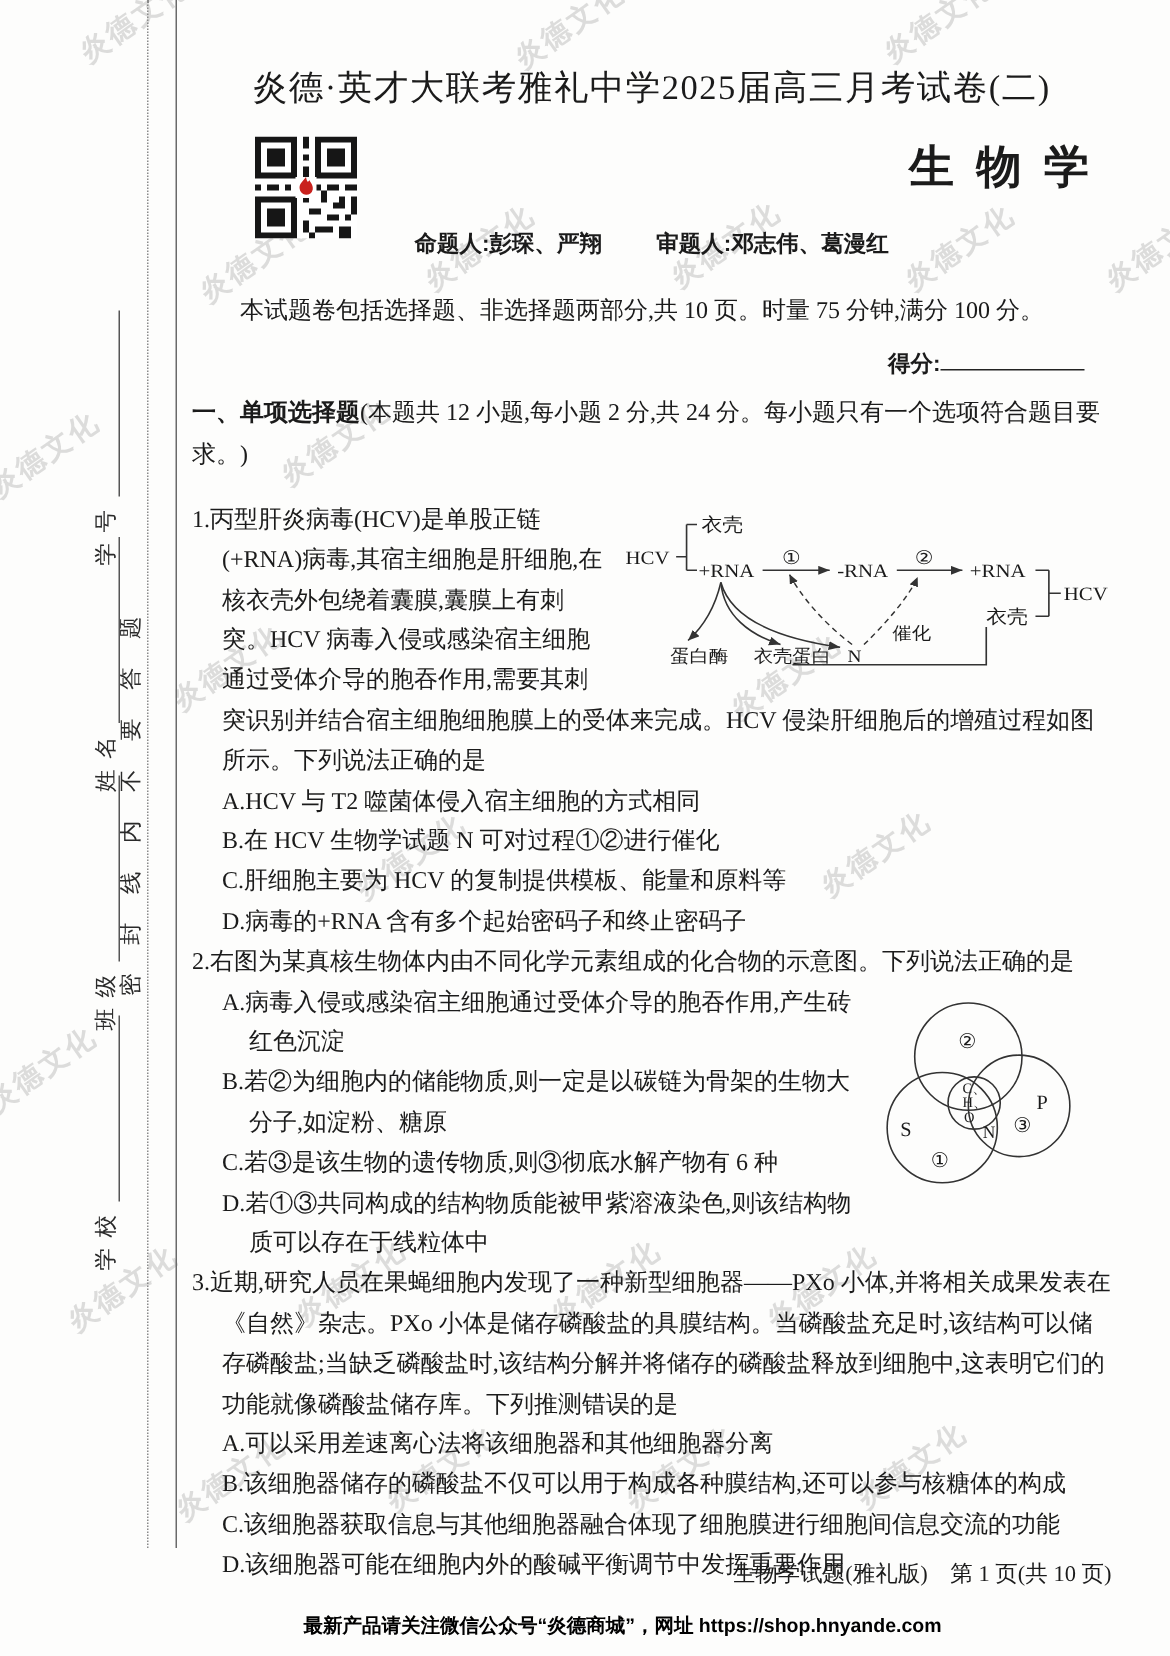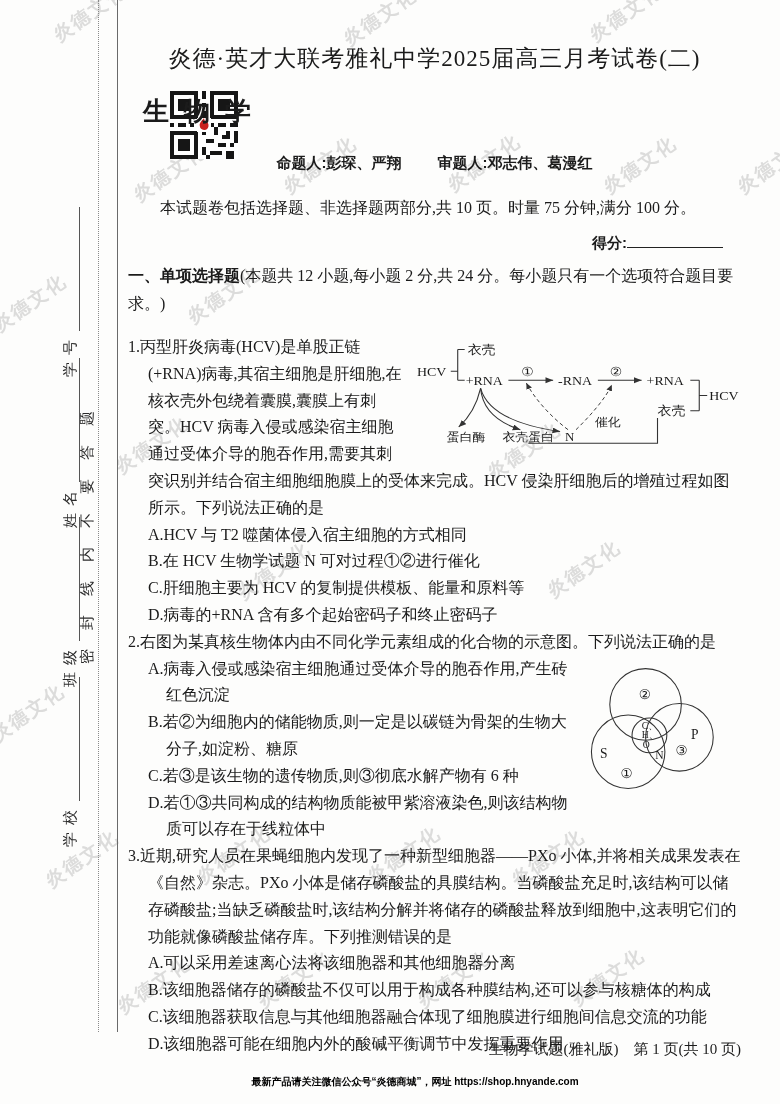--- a/index.html
+++ b/index.html
@@ -31,21 +31,21 @@
   .sfield .lbl{letter-spacing:7px;white-space:nowrap;}
   .sfield .ln{flex:1;border-bottom:1px solid #555;height:15px;margin-left:2px;}
 
   
   .main{position:absolute;left:128px;top:44px;width:613px;font-size:16px;}
   .main-title{
     text-align:center;font-size:23px;font-weight:normal;line-height:30px;
     letter-spacing:1px;white-space:nowrap;
   }
   .subject{
-    margin-top:22px;text-align:left;font-size:26px;font-weight:bold;
+    margin-top:22px;text-align:right;font-size:30px;font-weight:bold;
     letter-spacing:15px;padding-left:15px;line-height:32px;
   }
   .authors{
     margin-top:25px;text-align:center;font-family:"Liberation Sans",sans-serif;
     font-weight:bold;font-size:15px;line-height:20px;
   }
   .authors span{margin:0 16px;}
   .exam-info{margin-top:20px;text-indent:2em;line-height:29px;margin-bottom:0;}
   .score-line{margin-top:8px;text-align:right;padding-right:18px;line-height:26px;
     font-family:"Liberation Sans",sans-serif;font-weight:bold;font-size:15px;}
@@ -60,21 +60,21 @@
 
   .fig-hcv{float:right;width:330px;height:108px;margin:3px 0 3px 8px;}
   .fig-venn{float:right;width:158px;height:145px;margin:2px 0 2px 6px;}
   svg text{font-family:"Liberation Serif",serif;fill:#1b1b1b;}
   .figline{stroke:#333;fill:none;stroke-width:1.1;}
   .figdash{stroke:#333;fill:none;stroke-width:1;stroke-dasharray:4,3;}
 
   .footer-line{position:absolute;left:128px;top:1040px;width:613px;text-align:right;font-size:15px;}
   .promo-line{
     position:absolute;left:90px;top:1075px;width:650px;text-align:center;
-    font-family:"Liberation Sans",sans-serif;font-weight:bold;font-size:10px;color:#000;
+    font-family:"Liberation Sans",sans-serif;font-weight:bold;font-size:13px;color:#000;
   }
 
   .qr{position:absolute;left:170px;top:91px;}
 </style>
 </head>
 <body>
 
 <div class="page">
 
   <span class="wm" style="left:48px;top:0px">炎德文化</span>

